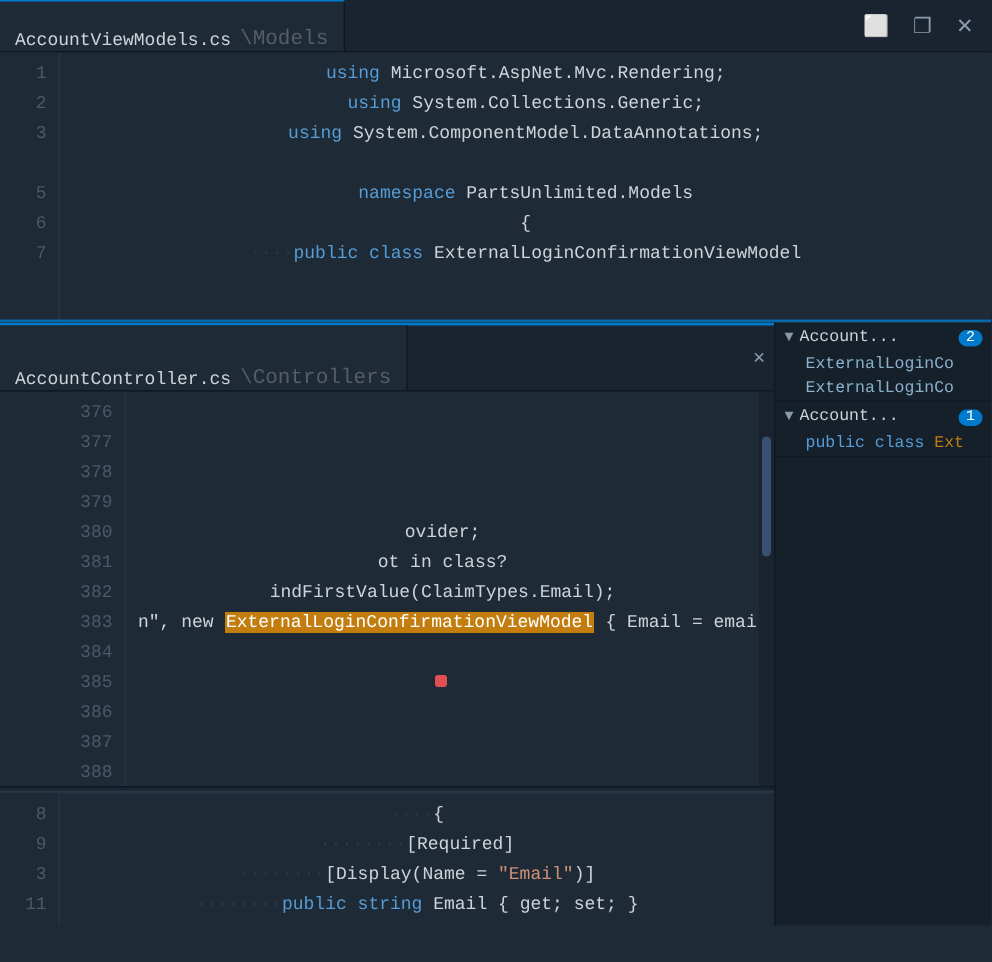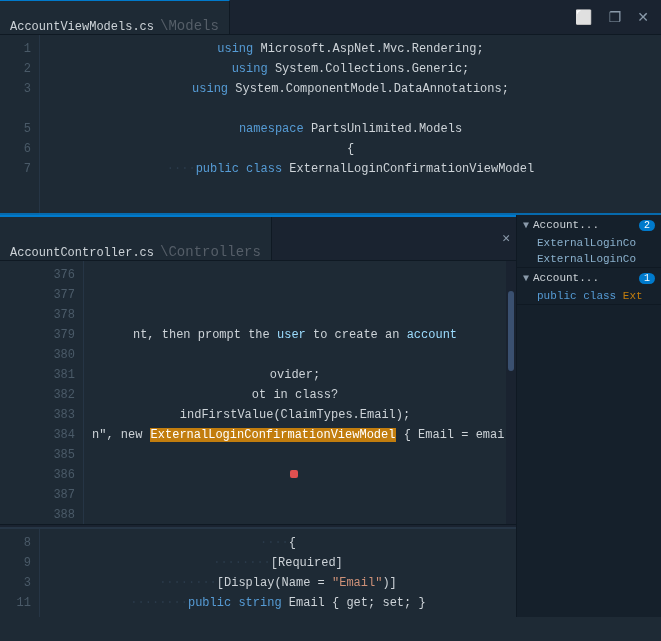--- a/index.html
+++ b/index.html
@@ -278,21 +278,20 @@
         <span class="ln">386</span>
         <span class="ln">387</span>
         <span class="ln">388</span>
         <span class="ln">389</span>
 
       </div>
       <div class="code-area">
         <span class="code-line empty"></span>
         <span class="code-line empty"></span>
         <span class="code-line empty"></span>
-        <span class="code-line">nt, then prompt the <span style="color:#9cdcfe;">user</span> to create an <span style="color:#9cdcfe;">account</span></span>
         <span class="code-line empty"></span>
         <span class="code-line">ovider;</span>
         <span class="code-line">ot in class?</span>
         <span class="code-line">indFirstValue(ClaimTypes.Email);</span>
         <span class="code-line">n", new <span class="highlight-orange">ExternalLoginConfirmationViewModel</span> { Email = emai</span>
         <span class="code-line empty"></span>
         <span class="code-line empty"><span style="display:inline-block;width:8px;height:8px;background:#e05050;border-radius:2px;vertical-align:middle;margin-right:2px;margin-top:-2px;"></span></span>
         <span class="code-line empty"></span>
         <span class="code-line empty"></span>
         <span class="code-line empty"></span>

